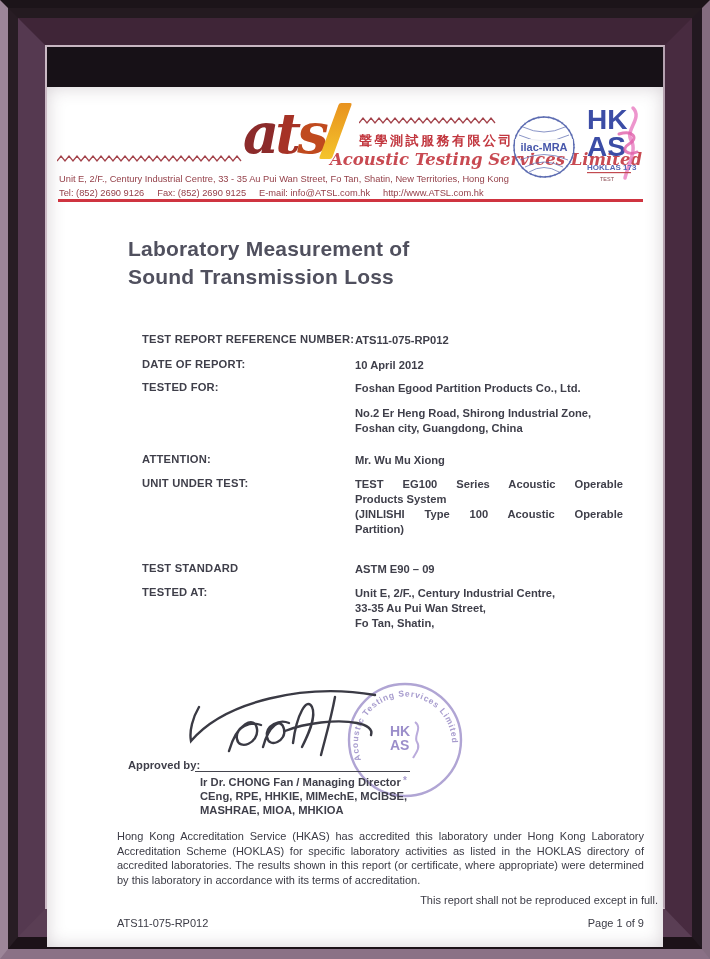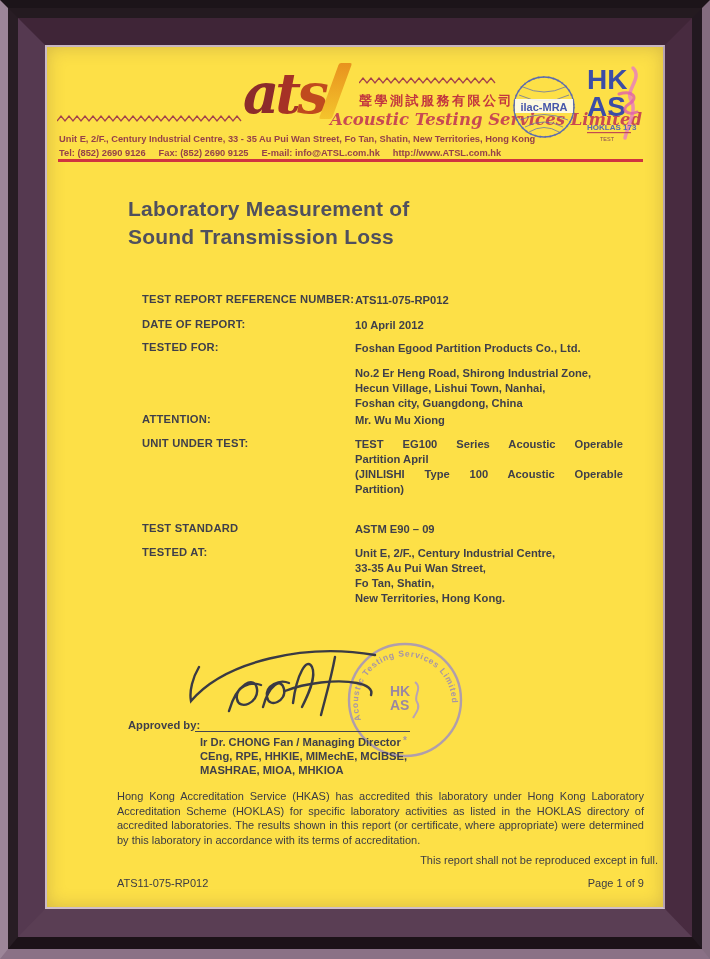--- a/index.html
+++ b/index.html
@@ -10,32 +10,32 @@
       border-color:#1c1419 #836c7f #8a7186 #9d8699;}
   .f2{width:100%;height:100%;box-sizing:border-box;
       border-style:solid;border-width:10px 10px 12px 10px;
       border-color:#241a20 #221820 #1c1218 #281d24;}
   .f3{width:100%;height:100%;box-sizing:border-box;
       border-style:solid;border-width:27px 27px 28px 27px;
       border-color:#3f2537 #482b40 #5a3e54 #553950;}
   .f4{width:100%;height:100%;box-sizing:border-box;
       border-style:solid;border-width:2px;
       border-color:#c7b6c1 #b5a2b0 #cfbec9 #cbbac5;}
-  .paper{position:relative;width:100%;height:100%;background:#fde047;
-      box-shadow:inset 0 0 18px rgba(70,45,65,.22);}
+  .paper{position:relative;width:100%;height:100%;background:#ffffff;
+      box-shadow:inset 0 0 18px rgba(70,45,65,.22);margin-top:40px;}
   .abs{position:absolute;}
   
   .atsl-letters{font-family:"DejaVu Serif", serif;font-style:italic;font-weight:bold;
       font-size:56px;line-height:56px;letter-spacing:-4px;}
   .slash{width:13px;height:56px;transform:skewX(-20deg);
       background:linear-gradient(180deg,#e8921e,#f4c42c);border-radius:2px;}
   .zh{font-size:13px;font-weight:bold;color:#c2373f;letter-spacing:2.5px;white-space:nowrap;}
   .script{font-family:"DejaVu Serif", serif;font-style:italic;font-weight:bold;
       font-size:16.5px;color:#c84a52;white-space:nowrap;}
-  .addr{font-size:9.3px;font-weight:bold;color:#95414a;white-space:pre;}
+  .addr{font-size:9.3px;font-weight:normal;color:#95414a;white-space:pre;}
   .redline{height:2.5px;background:#cf3440;}
   
   .title{font-size:21px;line-height:27.5px;font-weight:bold;color:#50505e;letter-spacing:.2px;}
   .row{position:absolute;left:83px;width:493px;}
   .lbl{position:absolute;left:12px;top:0;font-size:11.2px;font-weight:bold;color:#3f3f4a;
       letter-spacing:.2px;white-space:nowrap;}
   .val{position:absolute;left:225px;top:0;width:268px;font-size:11.2px;font-weight:bold;
       color:#3f3f4a;line-height:15px;}
   .jline{text-align:justify;text-align-last:justify;}
   .apprlbl{font-size:11.2px;font-weight:bold;color:#3f3f4a;}
@@ -115,56 +115,54 @@
     <div class="lbl">TESTED FOR:</div>
     <div class="val">
       <div>Foshan Egood Partition Products Co., Ltd.</div>
     </div>
   </div>
 
   <div class="row" style="top:319px">
     <div class="lbl"></div>
     <div class="val">
       <div>No.2 Er Heng Road, Shirong Industrial Zone,</div>
-      <div>Hecun Village, Lishui Town, Nanhai,</div>
       <div>Foshan city, Guangdong, China</div>
     </div>
   </div>
 
   <div class="row" style="top:366px">
     <div class="lbl">ATTENTION:</div>
     <div class="val">
       <div>Mr. Wu Mu Xiong</div>
     </div>
   </div>
 
   <div class="row" style="top:390px">
     <div class="lbl">UNIT UNDER TEST:</div>
     <div class="val">
       <div class="jline">TEST EG100 Series Acoustic Operable</div>
-      <div>Partition April</div>
+      <div>Products System</div>
       <div class="jline">(JINLISHI Type 100 Acoustic Operable</div>
       <div>Partition)</div>
     </div>
   </div>
 
   <div class="row" style="top:475px">
     <div class="lbl">TEST STANDARD</div>
     <div class="val">
       <div>ASTM E90 – 09</div>
     </div>
   </div>
 
   <div class="row" style="top:499px">
     <div class="lbl">TESTED AT:</div>
     <div class="val">
       <div>Unit E, 2/F., Century Industrial Centre,</div>
       <div>33-35 Au Pui Wan Street,</div>
       <div>Fo Tan, Shatin,</div>
-      <div>New Territories, Hong Kong.</div>
     </div>
   </div>
 
   <svg class="abs" style="left:296px;top:591px;opacity:.78" width="124" height="124" viewBox="0 0 124 124">
     <circle cx="62" cy="62" r="56" fill="none" stroke="#9b8cc8" stroke-width="2.4"></circle>
     <path id="stampArc" d="M 18 82 A 47 47 0 1 1 106 82" fill="none"></path>
     <text font-size="8.5" font-weight="bold" letter-spacing="0.8" fill="#8f80c0">
       <textPath href="#stampArc">Acoustic  Testing  Services  Limited</textPath>
     </text>
     <text x="47" y="58" font-size="14" font-weight="900" fill="#7f6fbc">HK</text>

